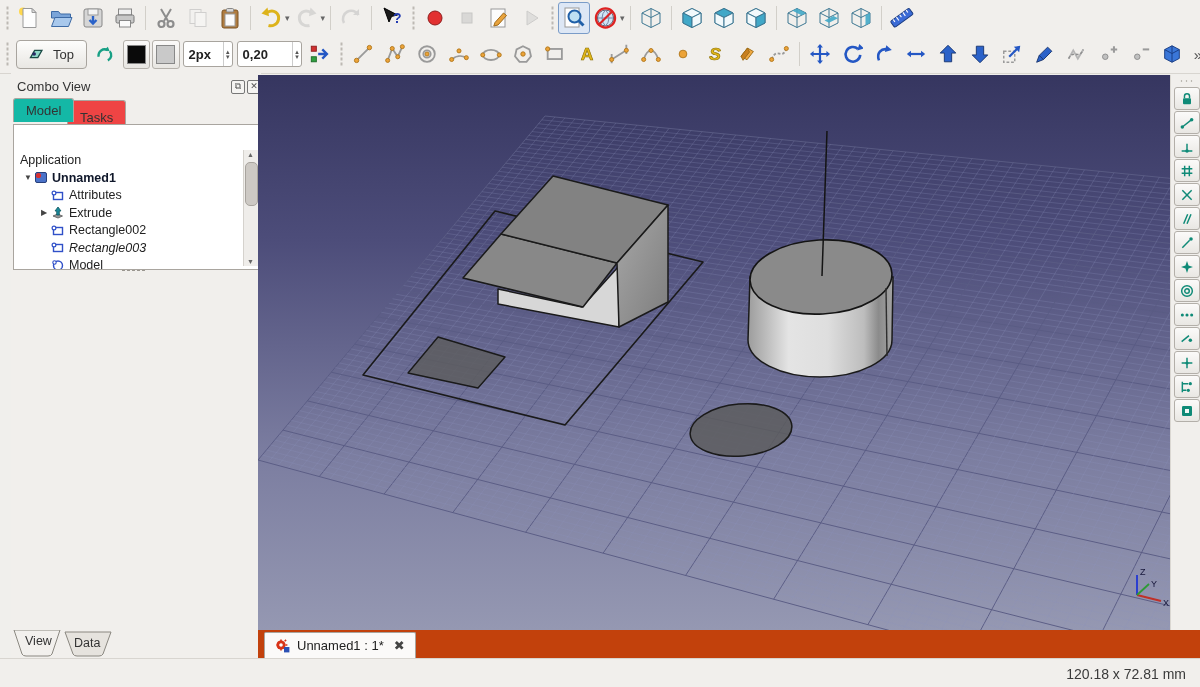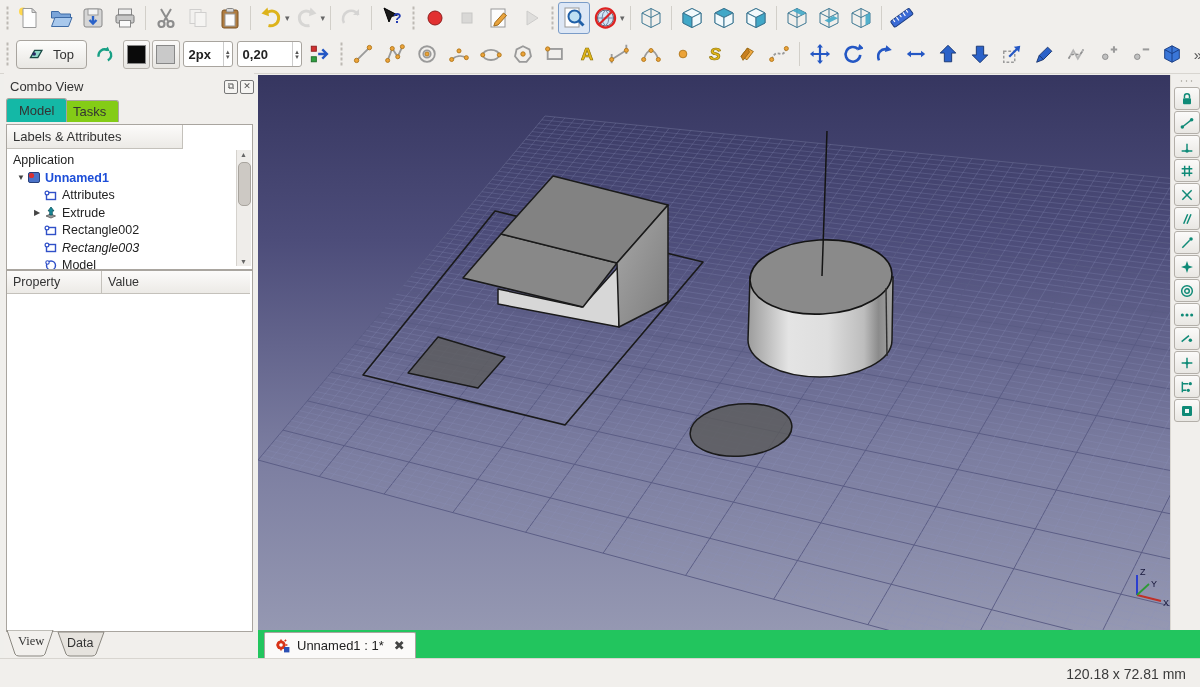--- a/index.html
+++ b/index.html
@@ -29,28 +29,28 @@
   .spinner{display:flex;flex-direction:column;justify-content:center;border-left:1px solid #ccc;
            padding:0 2px;height:100%;font-size:7px;color:#555;line-height:5px;}
   .spinbox{height:24px;background:#fff;border:1px solid #a8a49e;border-radius:3px;
            display:flex;align-items:center;margin:0 2px;padding-left:5px;font-size:13px;color:#222;font-weight:bold;}
   .wpbtn{height:27px;border:1px solid #a8a49e;border-radius:4px;margin:0 3px;
          background:linear-gradient(#fdfdfc,#e9e7e3);display:flex;align-items:center;
          padding:0 12px 0 8px;font-size:13px;color:#333;}
   .swatchbtn{width:27px;height:27px;border:1px solid #b5b1ab;border-radius:3px;margin:0 1px;
          background:linear-gradient(#fbfaf9,#e8e6e2);display:flex;align-items:center;justify-content:center;}
   
-  #combo-panel{left:4px;top:73px;width:250px;height:585px;background:#f1efec;}
+  #combo-panel{left:11px;top:73px;width:250px;height:585px;background:#f1efec;}
   #combo-title{left:6px;top:6px;font-size:13px;color:#333;}
   .winbtn{width:12px;height:12px;border:1px solid #777;border-radius:2px;color:#555;
           font-size:9px;line-height:11px;text-align:center;background:#f5f4f2;}
   .tab{position:absolute;border:1px solid #a9a59f;border-bottom:none;border-radius:3px 3px 0 0;
        font-size:13px;padding:4px 12px;color:#333;}
   .tab.active{background:#14b8a6;z-index:2;}
-  .tab.inactive{background:#84cc16;top:27px;padding:3px 12px;}
+  .tab.inactive{background:#ef4444;top:27px;padding:9px 12px;}
   #tree-widget{left:2px;top:51px;width:245px;height:144px;background:#fff;border:1px solid #a9a59f;overflow:hidden;}
   #tree-header{height:24px;background:linear-gradient(#fcfbfa,#eceae6);border-bottom:1px solid #c4c1bb;
                font-size:13px;color:#333;padding:4px 0 0 6px;box-sizing:border-box;
                border-right:1px solid #c4c1bb;width:176px;}
   .trow{position:absolute;height:18px;display:flex;align-items:center;font-size:12.5px;color:#222;white-space:nowrap;}
   .trow .exp{font-size:8px;color:#444;width:10px;}
   .trow .ticon{width:14px;height:13px;margin-right:4px;display:inline-block;}
   .vsb{position:absolute;right:1px;top:25px;width:14px;height:116px;background:#efedea;border-left:1px solid #d5d2cd;}
   .vsb .thumb{position:absolute;left:1px;top:12px;width:11px;height:42px;background:#cdc9c4;border:1px solid #a8a49e;border-radius:5px;}
   .vsb .ar{position:absolute;left:0;width:13px;font-size:7px;text-align:center;color:#666;}
@@ -61,21 +61,21 @@
   .btab-label{position:absolute;font-size:12.5px;color:#333;top:4px;}
   
   #viewport{left:258px;top:75px;width:912px;height:555px;
             background:linear-gradient(180deg,#363660 0%,#4d4d7a 30%,#7b7da0 68%,#9598b2 100%);}
   
   #snapbar{left:1170px;top:75px;width:30px;height:555px;background:#f1efec;border-left:1px solid #dad7d2;}
   .snapbtn{position:absolute;left:3px;width:24px;height:21px;border:1px solid #b3afa9;border-radius:3px;
            background:linear-gradient(#fbfaf9,#e9e7e3);display:flex;align-items:center;justify-content:center;}
   .snapbtn svg{width:16px;height:16px;}
   
-  #docstrip{left:258px;top:630px;width:942px;height:28px;background:#22c55e;border-bottom:1px solid #d0cdc8;}
+  #docstrip{left:258px;top:630px;width:942px;height:28px;background:#c2410c;border-bottom:1px solid #d0cdc8;}
   #doctab{position:absolute;left:6px;top:2px;height:25px;background:#fbfaf9;border:1px solid #a9a59f;border-bottom:none;
           display:flex;align-items:center;padding:0 10px;font-size:13px;color:#222;border-radius:2px 2px 0 0;}
   #statusbar{left:0;top:658px;width:1200px;height:29px;background:#f1efec;border-top:1px solid #d8d5d0;}
   #status-dim{position:absolute;right:14px;top:7px;font-size:14px;color:#3a3a3a;}
 </style>
 </head>
 <body>
 
 <div id="toolbar1" class="abs toolbar">
     <div class="handle"></div>
@@ -482,32 +482,31 @@
 
 <div id="combo-panel" class="abs">
   <div id="combo-title" class="abs">Combo View</div>
   <div class="abs winbtn" style="left:220px;top:7px;">⧉</div>
   <div class="abs winbtn" style="left:236px;top:7px;">✕</div>
 
   <div class="tab active" style="left:2px;top:25px;">Model</div>
   <div class="tab inactive" style="left:56px;">Tasks</div>
 
   <div id="tree-widget" class="abs">
-    <div id="tree-header">Labels &amp; Attributes</div>
     <div id="tree-rows">
         <div class="trow" style="top: 26px; left: 6px;">
           <span>Application</span>
         </div>
         <div class="trow" style="top: 43.5px; left: 10px;">
           <span class="exp">▼</span>
           <span class="ticon"><svg width="14" height="13" viewBox="0 0 14 13">
               <rect x="1.5" y="1.5" width="11" height="10" rx="1.5" fill="#4a72c8" stroke="#27407c"></rect>
               <circle cx="4.5" cy="4.5" r="2.6" fill="#d83030"></circle>
             </svg></span>
-          <span style="font-weight: bold; color: #1d4ed8;">Unnamed1</span>
+          <span style="font-weight: bold; color: #0f172a;">Unnamed1</span>
         </div>
         <div class="trow" style="top: 61px; left: 27px;">
           <span class="exp"></span>
           <span class="ticon"><svg width="14" height="13" viewBox="0 0 14 13">
               <rect x="2.5" y="3.5" width="9" height="7" fill="none" stroke="#3050c8" stroke-width="1.4"></rect>
               <circle cx="3" cy="4" r="1.9" fill="#fff" stroke="#3050c8" stroke-width="1.2"></circle>
             </svg></span>
           <span>Attributes</span>
         </div>
         <div class="trow" style="top: 78.5px; left: 27px;">
@@ -546,31 +545,27 @@
     <div class="vsb">
       <div class="ar" style="top:1px;">▲</div>
       <div class="thumb"></div>
       <div class="ar" style="bottom:1px;">▼</div>
     </div>
   </div>
 
   <div style="position:absolute;left:110px;top:196px;width:26px;height:3px;
               background-image:radial-gradient(#9a968f 1px,transparent 1.2px);background-size:5px 3px;"></div>
 
-  <div id="prop-widget" class="abs">
-    <div class="phead" style="left:0;width:94px;">Property</div>
-    <div class="phead" style="left:94px;width:149px;border-left:1px solid #c4c1bb;">Value</div>
-  </div>
 
   <div id="bottom-tabs" class="abs">
     <svg width="160" height="28" style="position:absolute;left:0;top:0;">
       <path d="M1 0 L47 0 L39 24 Q38 26 35 26 L13 26 Q10 26 9 24 Z" fill="#f2f0ed" stroke="#8a8780"></path>
       <path d="M52 2 L98 2 L90 24 Q89 26 86 26 L64 26 Q61 26 60 24 Z" fill="#e6e3de" stroke="#8a8780"></path>
     </svg>
-    <div class="btab-label" style="left:12px;font-family:Liberation Serif, serif;">View</div>
+    <div class="btab-label" style="left:12px;">View</div>
     <div class="btab-label" style="left:61px;top:6px;">Data</div>
   </div>
 </div>
 
 <div id="viewport" class="abs">
   <svg id="scene" width="912" height="555" viewBox="0 0 912 555">
     <defs>
       <linearGradient id="cylSide" x1="0" y1="0" x2="1" y2="0">
         <stop offset="0" stop-color="#9c9c9c"></stop>
           <stop offset="0.28" stop-color="#e4e4e4"></stop>

